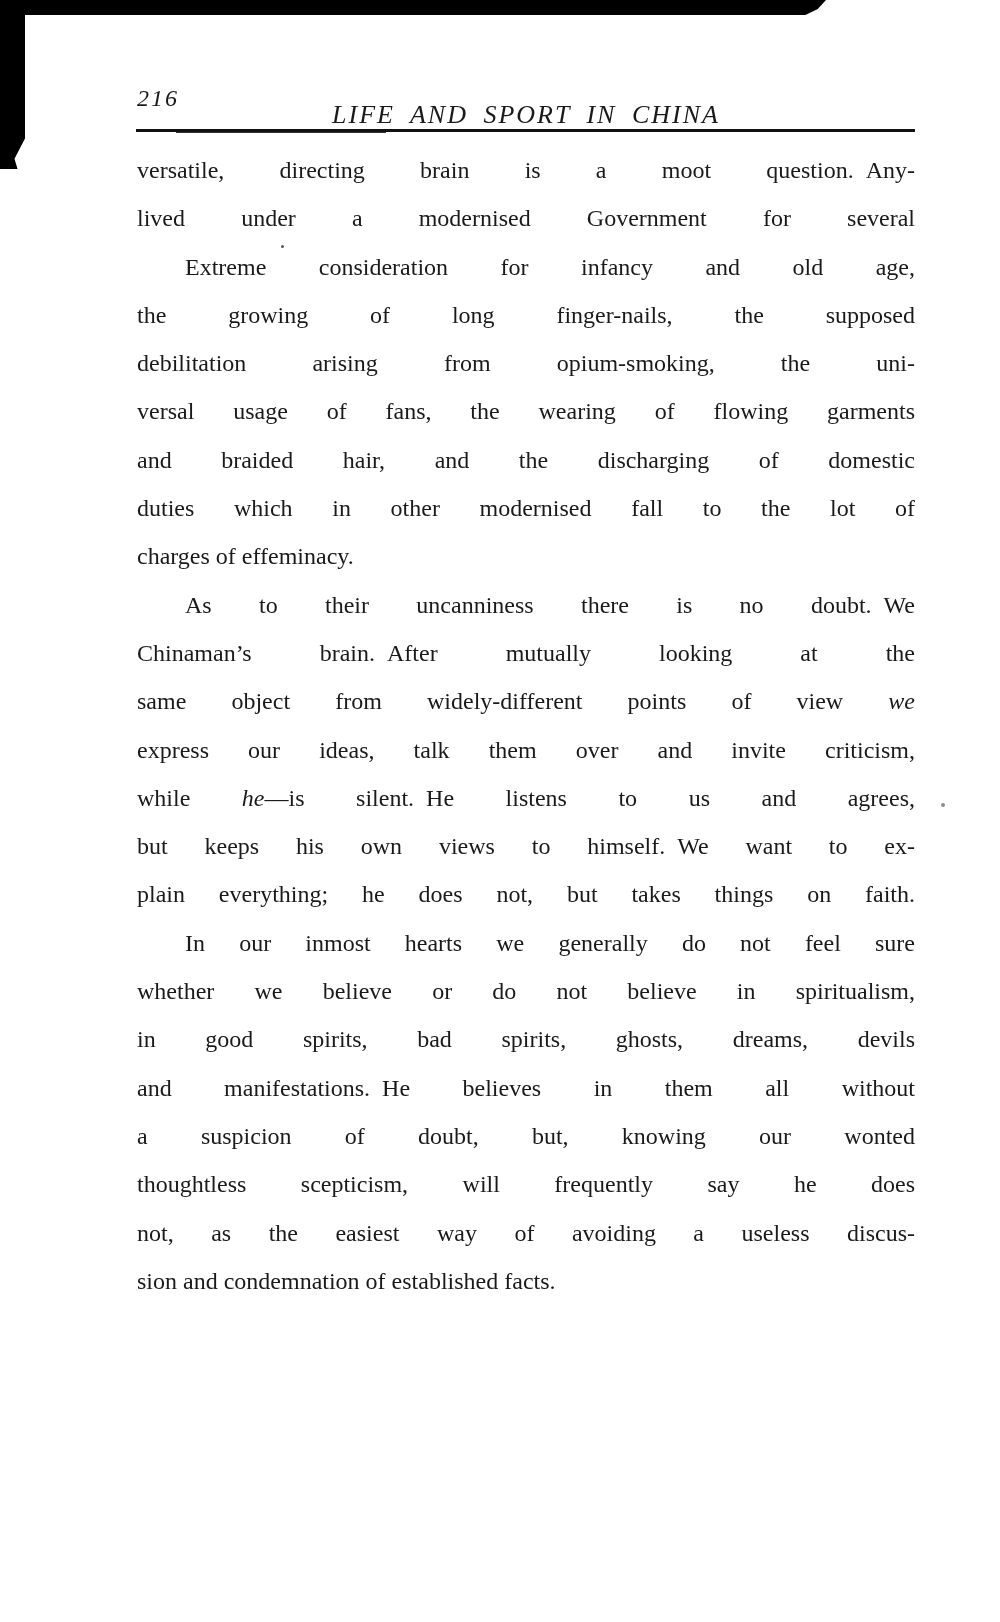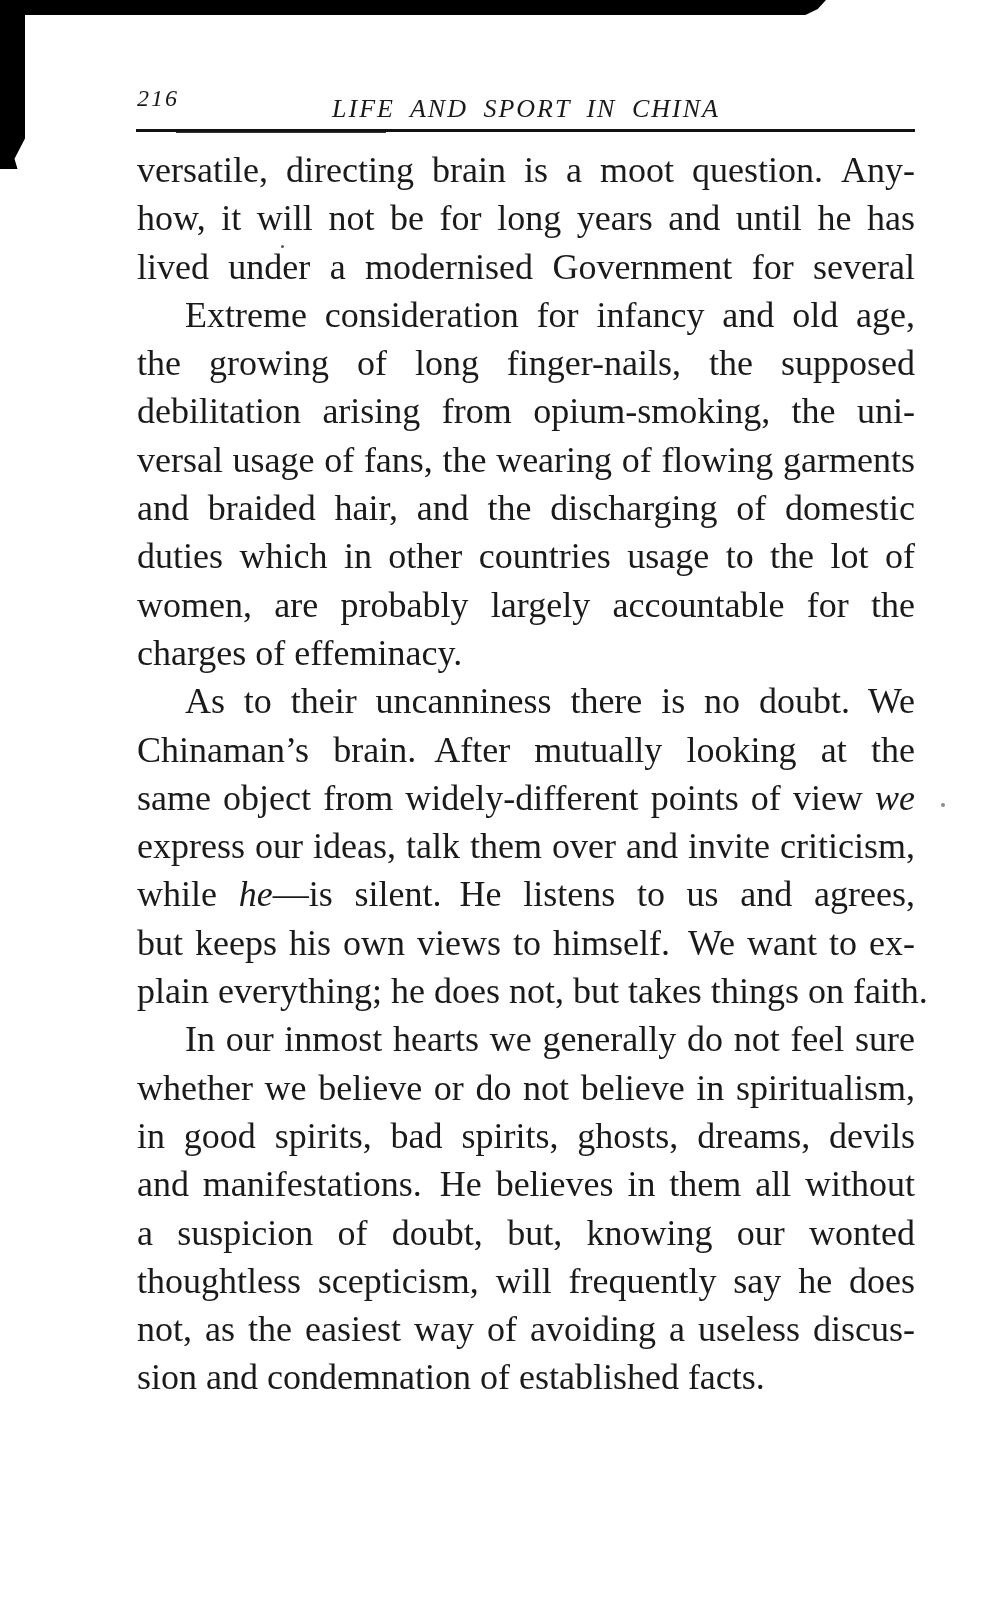--- a/index.html
+++ b/index.html
@@ -14,28 +14,28 @@
   .bar-left{position:absolute;left:0;top:0;width:25px;height:169px;background:#000;
     clip-path:polygon(0 0,100% 0,100% 82%,58% 94%,70% 100%,0 100%);}
   .speck{position:absolute;border-radius:50%;background:#8d8d8d;}
   .speck-a{left:941px;top:803px;width:4px;height:4px;}
   .speck-b{left:281px;top:245px;width:3px;height:3px;background:#5a5a5a;}
 
   
   .header{position:absolute;left:137px;top:82px;width:778px;height:34px;}
   .pagenum{position:absolute;left:0;top:3px;font-size:24px;letter-spacing:2px;font-style:italic;}
   .running-title{
-    position:absolute;left:0;right:0;top:12px;text-align:center;
+    position:absolute;left:0;right:0;top:18px;text-align:center;
     font-style:italic;font-size:26px;letter-spacing:2px;word-spacing:7px;
   }
   .head-rule{position:absolute;left:136px;top:129px;width:779px;height:3px;background:#121212;}
   .head-rule:after{content:"";position:absolute;left:40px;top:3px;width:210px;height:1px;background:#333;}
 
   
-  .bodytext{position:absolute;left:137px;top:146px;width:778px;font-size:36px;}
+  .bodytext{position:absolute;left:137px;top:146px;width:778px;font-size:24px;}
   .line{
     line-height:48.3px;height:48.3px;white-space:nowrap;
     text-align:justify;text-align-last:justify;
   }
   .line i{font-style:italic;}
   .indent{padding-left:48px;}
   .pend{text-align-last:left;}
 </style>
 </head>
 <body>
@@ -44,29 +44,27 @@
 <div class="bar-left"></div>
 
 <div class="header">
   <span class="pagenum">216</span>
   <span class="running-title">LIFE AND SPORT IN CHINA</span>
 </div>
 <div class="head-rule"></div>
 
 <div class="bodytext">
   <div class="line">versatile, directing brain is a moot question. Any-</div>
-  <div class="line">how, it will not be for long years and until he has</div>
   <div class="line">lived under a modernised Government for several</div>
   <div class="line indent">Extreme consideration for infancy and old age,</div>
   <div class="line">the growing of long finger-nails, the supposed</div>
   <div class="line">debilitation arising from opium-smoking, the uni-</div>
   <div class="line">versal usage of fans, the wearing of flowing garments</div>
   <div class="line">and braided hair, and the discharging of domestic</div>
-  <div class="line">duties which in other countries usage to the lot of</div>
-  <div class="line">women, are probably largely accountable for the</div>
+  <div class="line">duties which in other modernised fall to the lot of</div>
   <div class="line pend">charges of effeminacy.</div>
   <div class="line indent">As to their uncanniness there is no doubt. We</div>
   <div class="line">Chinaman’s brain. After mutually looking at the</div>
   <div class="line"><span>same object from widely-different points of view </span><i>we</i></div>
   <div class="line">express our ideas, talk them over and invite criticism,</div>
   <div class="line"><span>while </span><i>he</i><span>—is silent. He listens to us and agrees,</span></div>
   <div class="line">but keeps his own views to himself. We want to ex-</div>
   <div class="line">plain everything; he does not, but takes things on faith.</div>
   <div class="line indent">In our inmost hearts we generally do not feel sure</div>
   <div class="line">whether we believe or do not believe in spiritualism,</div>

